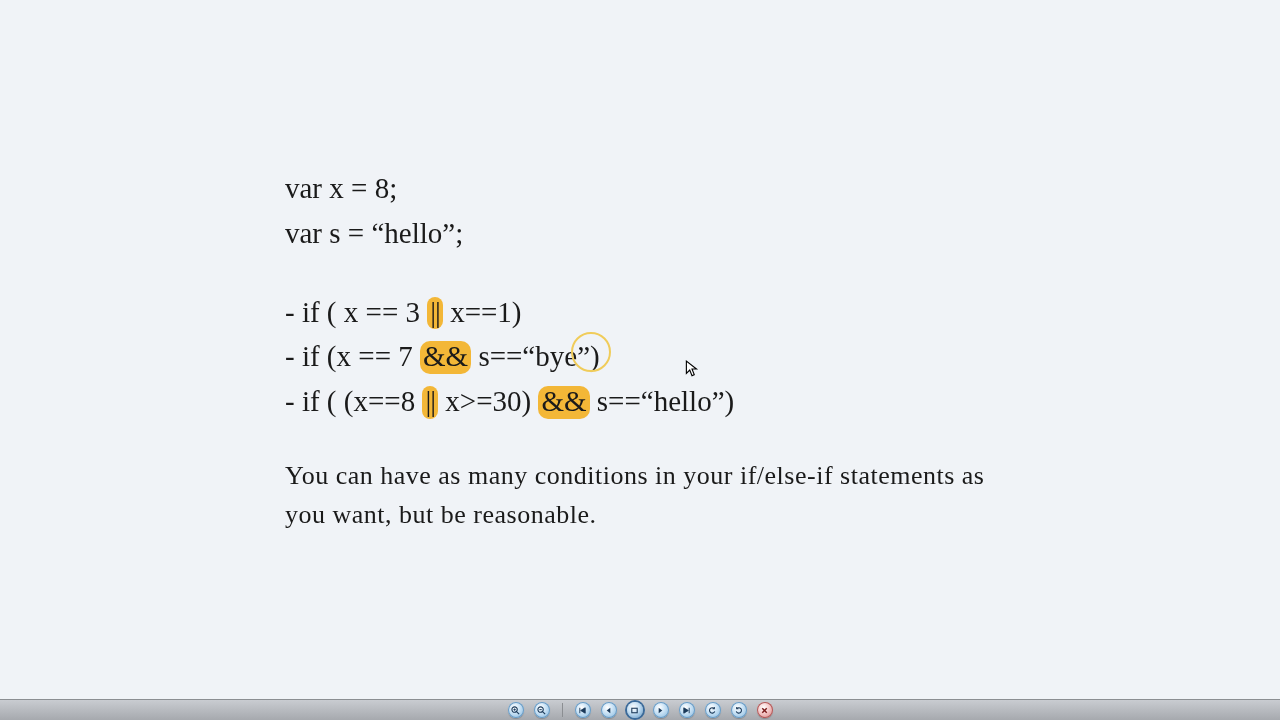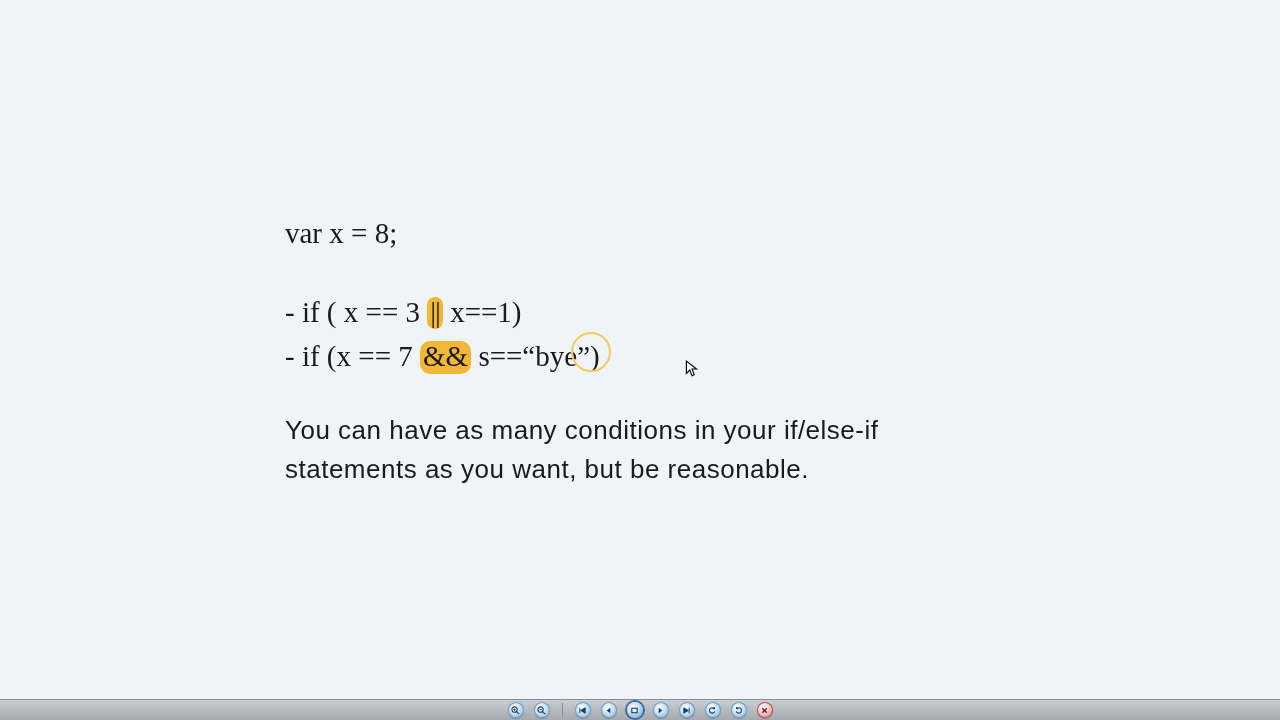--- a/index.html
+++ b/index.html
@@ -66,21 +66,21 @@
     pointer-events: none;
   }
   .cursor {
     position: absolute;
     width: 14px;
     height: 18px;
     pointer-events: none;
   }
   .cursor svg { width: 100%; height: 100%; }
   .note {
-    font-family: Liberation Sans, sans-serif;
+    font-family: Liberation Serif, serif;
     font-size: 26px;
     line-height: 1.5;
     letter-spacing: 0.5px;
     color: #1a1a1a;
     margin-top: 32px;
   }
 
   
   .toolbar {
     position: absolute;
@@ -126,36 +126,40 @@
   .toolbar .btn svg { width: 9px; height: 9px; }
 </style>
 </head>
 <body>
 
 <div class="canvas">
   <div class="slide-area">
     <div class="text-block">
 
       <div class="code-line">var x = 8;</div>
+      <div class="code-line">var s = “hello”;</div>
 
       <div class="spacer"></div>
 
       <div class="code-line">
         <span>- if ( x == 3 </span><span class="hl pipe">||</span><span> x==1)</span>
       </div>
 
       <div class="code-line" style="position:relative;">
         <span>- if (x == 7 </span><span class="hl">&amp;&amp;</span><span> s==“bye</span><span class="circle-anno"><span>”</span></span><span>)</span>
         <span class="cursor" style="left:400px; top:12px;">
           <svg viewBox="0 0 12 16">
               <path d="M1 1 L1 12 L4 9 L6 14 L8 13 L6 8 L10 8 Z" fill="#ffffff" stroke="#000000" stroke-width="1"></path>
             </svg>
         </span>
       </div>
 
+      <div class="code-line">
+        <span>- if ( (x==8 </span><span class="hl pipe">||</span><span> x&gt;=30) </span><span class="hl">&amp;&amp;</span><span> s==“hello”)</span>
+      </div>
 
       <div class="note">You can have as many conditions in your if/else-if statements as you want, but be reasonable.</div>
     </div>
   </div>
 
   <div class="toolbar">
     <div class="btn" title="Zoom in">
       <svg viewBox="0 0 10 10">
           <circle cx="4" cy="4" r="3" fill="none" stroke="#1b3a5a" stroke-width="1.2"></circle>
           <line x1="6.2" y1="6.2" x2="9" y2="9" stroke="#1b3a5a" stroke-width="1.2"></line>

